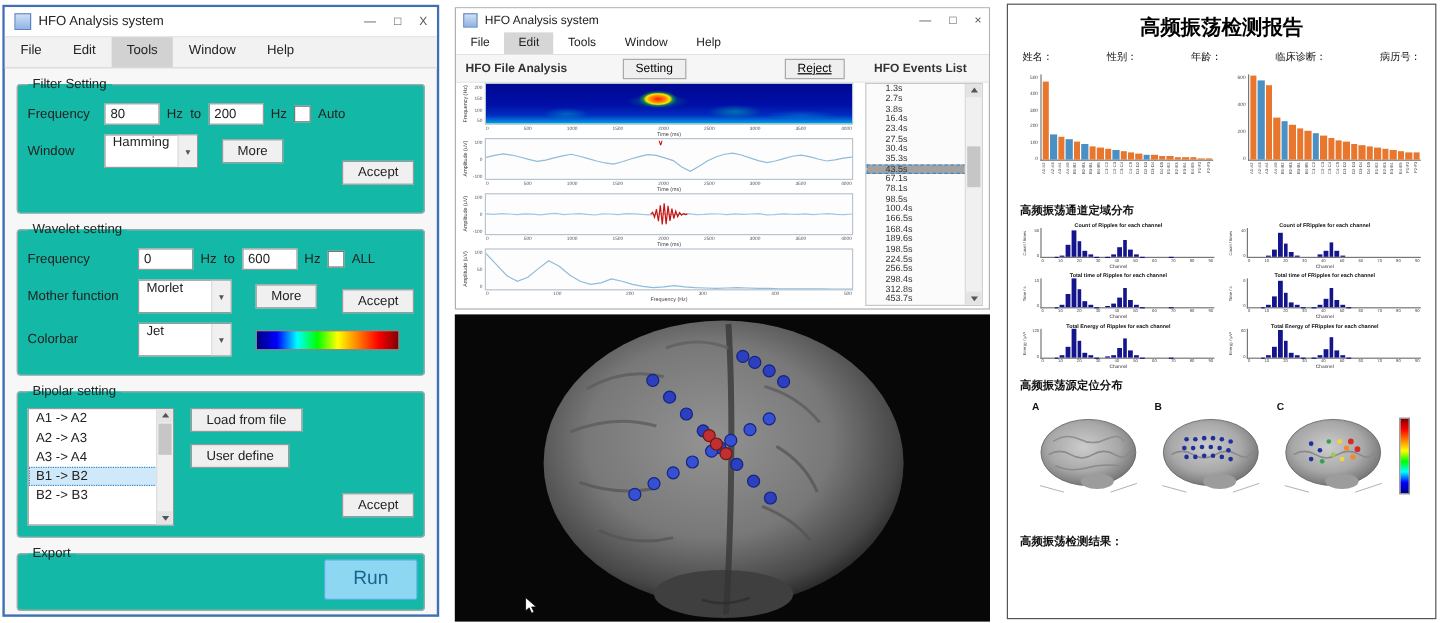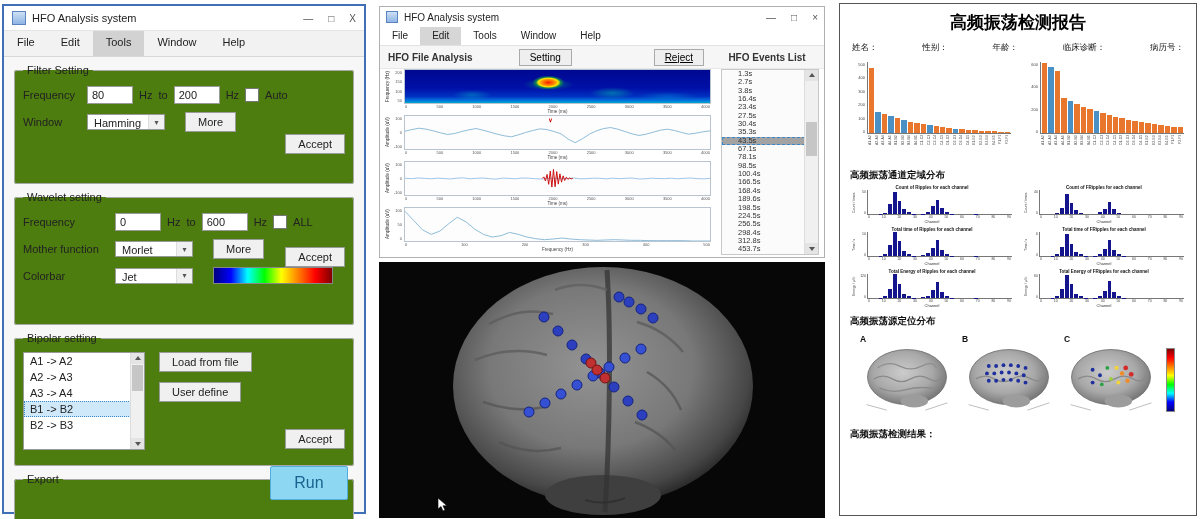--- a/index.html
+++ b/index.html
@@ -8,28 +8,28 @@
   
   .win-left{position:absolute;left:2px;top:4px;width:364px;height:510px;border:2px solid #3f6fb5;background:#f7f7f7;box-sizing:border-box;}
   .titlebar{height:24px;display:flex;align-items:center;padding:0 8px;background:#fff;}
   .app-icon{width:12px;height:12px;border:1px solid #5a83c0;background:linear-gradient(#cfe0f5,#8fb4e4);margin-right:6px;flex:none;}
   .titlebar .title{font-size:11px;color:#222;flex:1;white-space:nowrap;overflow:hidden;}
   .win-controls{display:flex;gap:15px;font-size:10px;color:#555;flex:none;}
   .win-controls .wc{cursor:default;}
   .menubar{height:25px;display:flex;align-items:stretch;background:#f2f2f2;border-top:1px solid #e5e5e5;border-bottom:1px solid #d8d8d8;font-size:11px;color:#222;}
   .menubar span{padding:5px 13px;}
   .menubar .active{background:#d2d2d2;}
-  fieldset.grp{border:1px solid #a8a8a8;border-radius:3px;margin:7px 10px 0 10px;padding:2px 8px 12px 8px;position:relative;background:#4d7c0f;}
+  fieldset.grp{border:1px solid #a8a8a8;border-radius:3px;margin:7px 10px 0 10px;padding:2px 8px 6px 8px;position:relative;background:#14b8a6;}
   fieldset.grp legend{font-size:11px;padding:0 4px;color:#222;}
   .row{display:flex;align-items:center;gap:6px;margin:8px 0;font-size:11px;color:#222;}
   .lbl{white-space:nowrap;}
   .w58{width:58px;flex:none;}
   .w86{width:86px;flex:none;}
   .tbox{width:46px;height:18px;border:1px solid #999;background:#fff;font-size:11px;display:flex;align-items:center;padding:0 4px;box-sizing:border-box;}
-  .sel{height:16px;border:1px solid #999;background:#fff;font-size:11px;display:flex;align-items:flex-end;padding:0 0 0 6px;box-sizing:border-box;}
+  .sel{height:28px;border:1px solid #999;background:#fff;font-size:11px;display:flex;align-items:flex-start;padding:0 0 0 6px;box-sizing:border-box;}
   .w74{width:78px;flex:none;}
   .sel .selval{flex:1;overflow:hidden;white-space:nowrap;}
   .sel .arrow{width:15px;height:100%;display:flex;align-items:center;justify-content:center;color:#555;font-size:8px;border-left:1px solid #ddd;background:#f0f0f0;flex:none;}
   .btn{border:1px solid #9a9a9a;background:#f0f0f0;font-size:11px;padding:3px 12px;color:#222;white-space:nowrap;cursor:default;}
   .chk{width:12px;height:12px;border:1px solid #777;background:#fff;display:inline-block;flex:none;}
   .accept-filter{position:absolute;right:8px;top:58px;}
   .accept-wavelet{position:absolute;right:8px;top:44px;}
   .accept-bipolar{position:absolute;right:8px;bottom:16px;}
   .jetbar{width:118px;height:15px;border:1px solid #888;background:linear-gradient(to right,#00007f,#0000ff,#00ffff,#00ff00,#ffff00,#ff7f00,#ff0000,#7f0000);}
   .bip-body{display:flex;gap:14px;margin-top:6px;}
@@ -103,21 +103,21 @@
   .hplot{display:flex;height:25px;}
   .hylab{writing-mode:vertical-rl;transform:rotate(180deg);font-size:3.5px;color:#444;width:6px;text-align:center;flex:none;}
   .hyticks{display:flex;flex-direction:column;justify-content:space-between;align-items:flex-end;font-size:3.5px;color:#444;width:9px;padding-right:1px;box-sizing:border-box;flex:none;}
   .hxt{display:flex;justify-content:space-between;font-size:3.5px;color:#444;margin-left:15px;padding:0 1px;}
   .hx{text-align:center;font-size:4px;color:#333;}
   .brain-row{display:flex;align-items:flex-start;gap:8px;margin:6px 0 0 10px;}
   .mini-brain{position:relative;padding-top:10px;}
   .blabel{position:absolute;left:0;top:0;font-size:8.5px;font-weight:bold;color:#111;}
   .mini-brain svg{width:94px;height:68px;display:block;}
   .cbar{width:7px;height:62px;border:1px solid #888;margin-top:14px;background:linear-gradient(to bottom,#7f0000,#ff0000,#ff7f00,#ffff00,#00ff00,#00ffff,#0000ff,#00007f);flex:none;}
-  .result-h{margin-top:16px;}
+  .result-h{margin-top:33px;}
 </style>
 </head>
 <body>
 
 <div class="canvas">
 
   <div class="win-left">
     <div class="titlebar">
       <span class="app-icon"></span>
       <span class="title">HFO Analysis system</span>

